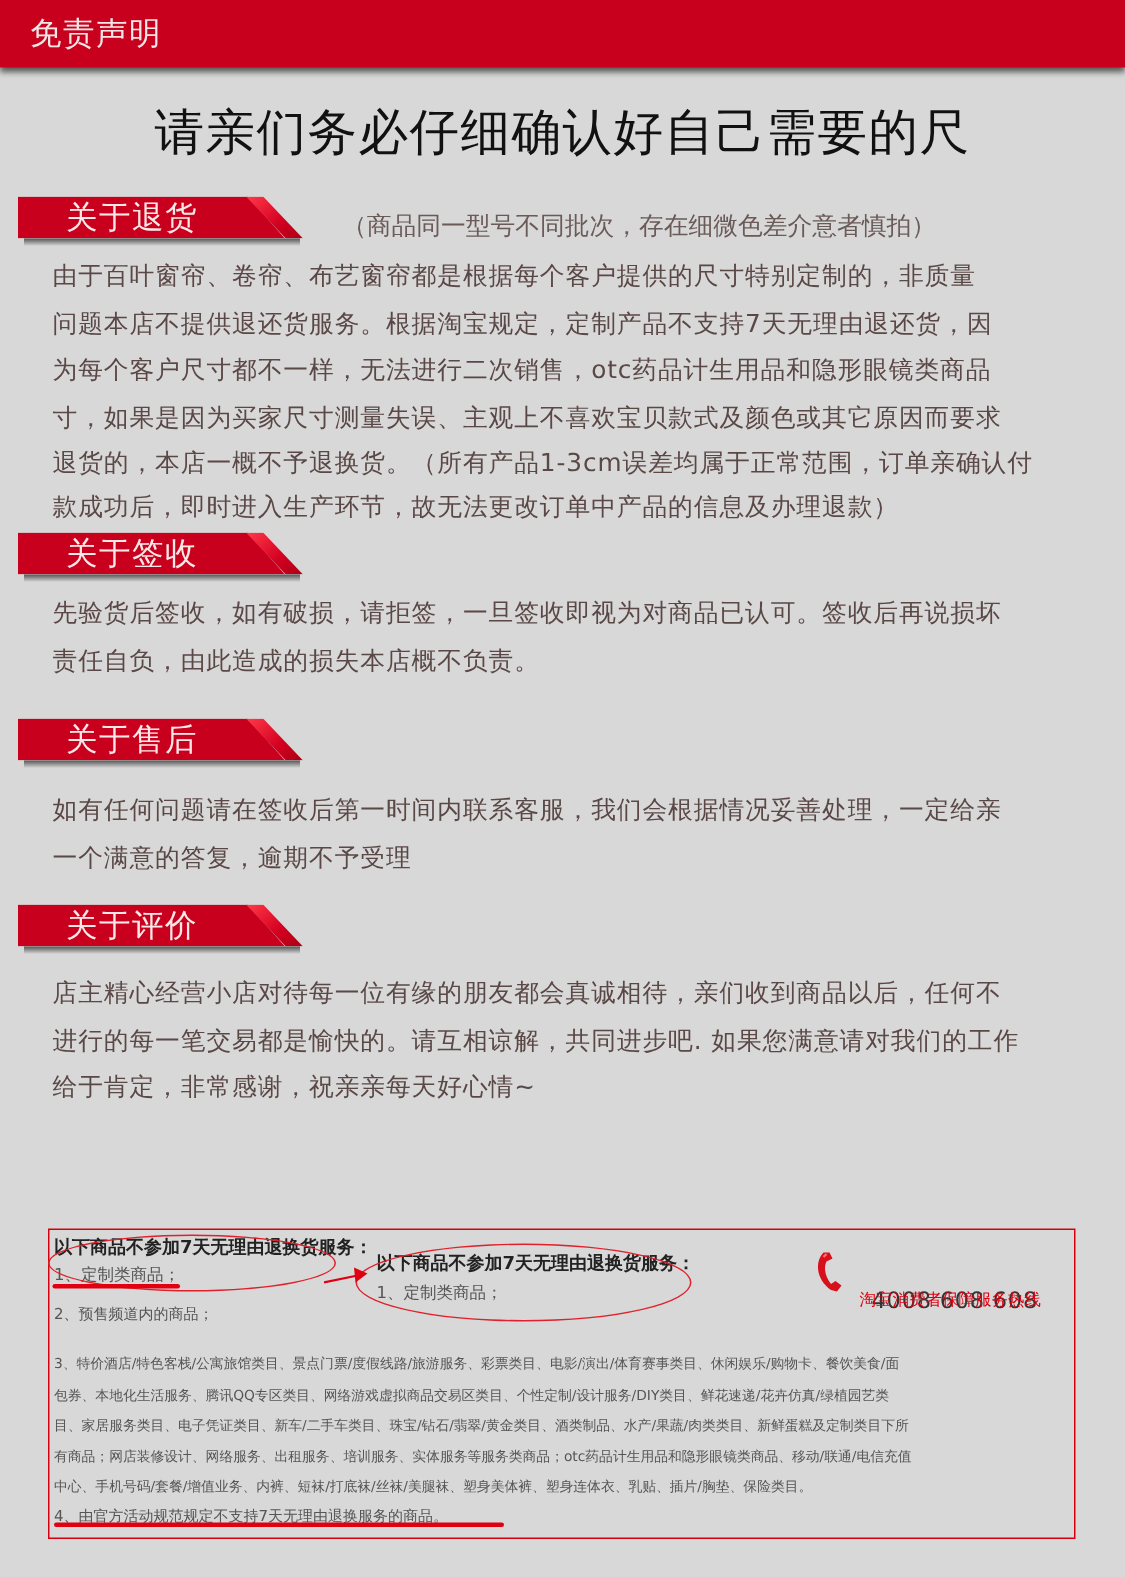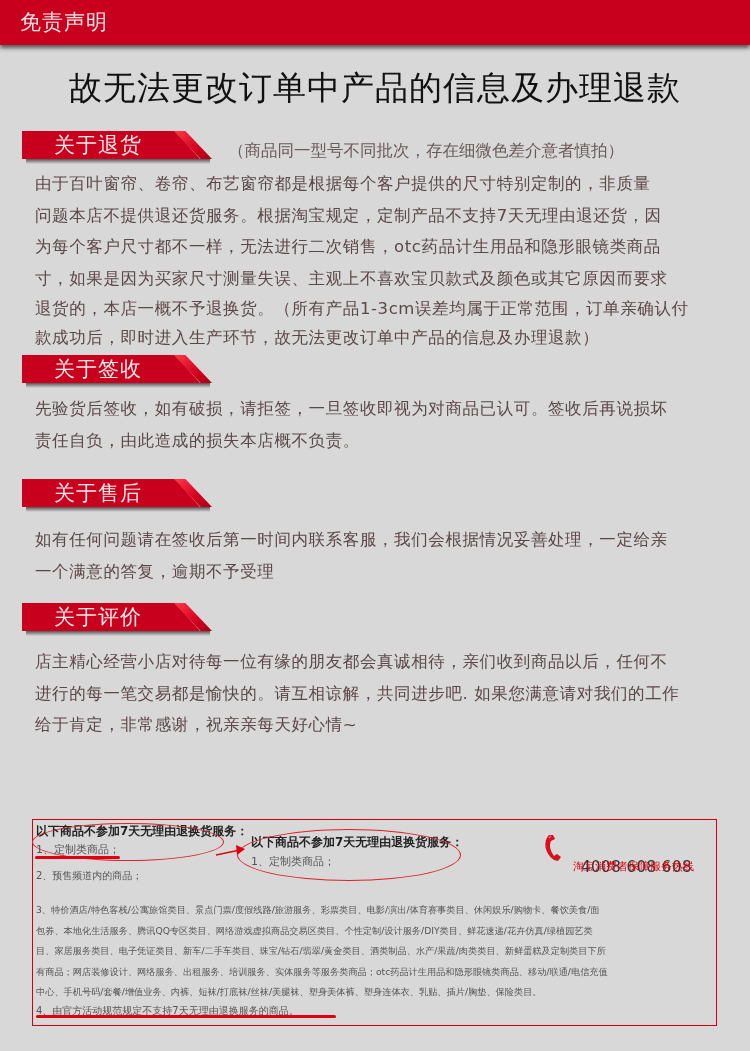--- a/index.html
+++ b/index.html
@@ -3,21 +3,21 @@
 <meta charset="utf-8">
 <style>
   html, body { margin:0; padding:0; }
   body { width:750px; height:1051px; background:#d8d8d8; position:relative; overflow:hidden;
          font-family:"DejaVu Sans", "Liberation Sans", sans-serif; color:#5a4a48; }
   .topbar { position:absolute; left:0; top:0; width:750px; height:45px; background:#c8001e;
             box-shadow:0 3px 4px rgba(0,0,0,0.6); }
   .topbar span { position:absolute; left:20px; top:8px; font-size:21px; color:#f3e6e6; letter-spacing:1px; }
   .headline { position:absolute; left:0; top:66px; width:750px; text-align:center;
               font-size:33px; color:#111; letter-spacing:1px; }
-  .banner { position:absolute; left:22px; width:190px; height:28px; }
+  .banner { position:absolute; left:12px; width:190px; height:28px; }
   .banner .ribbon { position:absolute; left:0; top:0; width:178px; height:28px; background:#c8001e;
                     clip-path:polygon(0 0, 86% 0, 100% 100%, 0 100%); }
   .banner .fold { position:absolute; left:152px; top:0; width:38px; height:28px;
                   background:linear-gradient(135deg,#ff3a4a 0%,#d40020 60%,#a80015 100%);
                   clip-path:polygon(0 0, 30% 0, 100% 100%, 70% 100%); }
   .banner .shadow { position:absolute; left:4px; top:28px; width:184px; height:5px;
                     background:linear-gradient(#555,rgba(80,80,80,0)); }
   .banner .label { position:absolute; left:32px; top:0; line-height:28px; font-size:21px; color:#fde8e8; letter-spacing:1px; }
   .note { position:absolute; left:228px; top:140px; font-size:16.5px; color:#6a5a58; }
   .para { position:absolute; left:35px; width:680px; font-size:16.5px; line-height:31.5px; color:#5a4846; letter-spacing:0.6px; }
@@ -30,21 +30,21 @@
   .hotline-num { position:absolute; left:581px; top:858px; font-size:15px; color:#333; letter-spacing:0.5px; }
   .hotline-text { position:absolute; left:573px; top:859px; font-size:11px; color:#e00010; }
 </style>
 </head>
 <body>
 
 <div class="topbar">
   <span>免责声明</span>
 </div>
 
-<div class="headline">故无法更改订单中产品的信息及办理退款</div>
+<div class="headline">请亲们务必仔细确认好自己需要的尺</div>
 
 <div class="banner" style="top:131px">
   <div class="ribbon"></div>
     <div class="fold"></div>
     <div class="shadow"></div>
   <span class="label">关于退货</span>
 </div>
 <div class="note">（商品同一型号不同批次，存在细微色差介意者慎拍）</div>
 <div class="para" style="top:168px">
   <div>由于百叶窗帘、卷帘、布艺窗帘都是根据每个客户提供的尺寸特别定制的，非质量</div>

